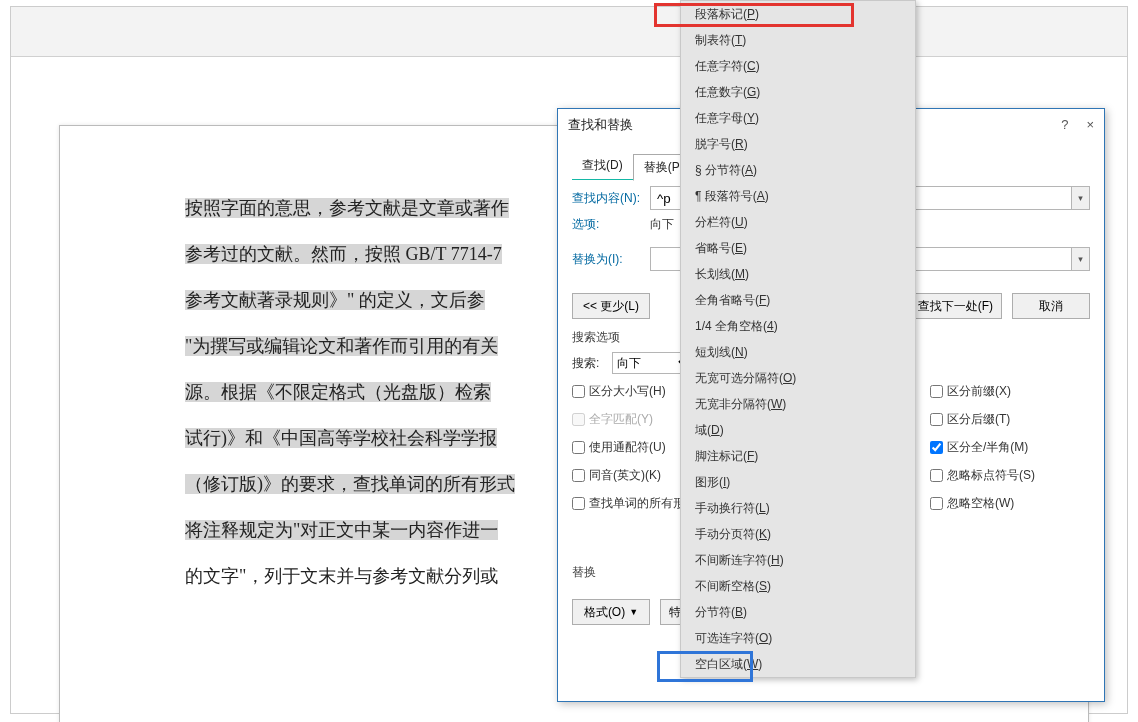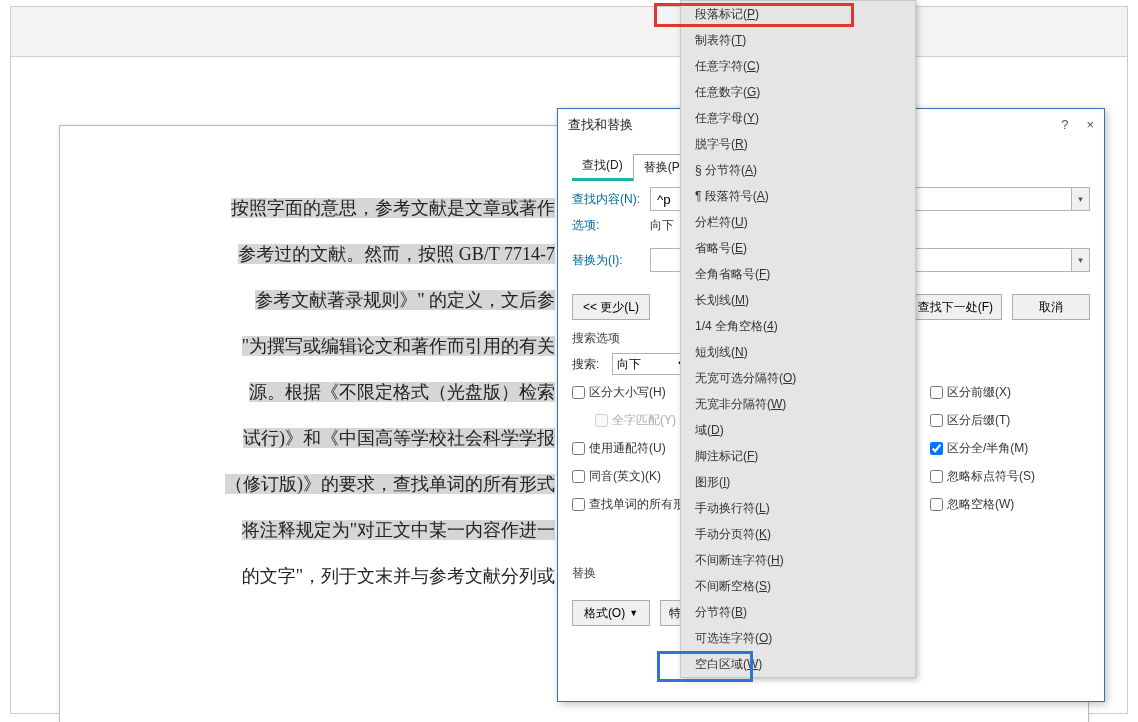--- a/index.html
+++ b/index.html
@@ -32,41 +32,41 @@
     box-shadow: 0 0 4px rgba(0,0,0,0.1);
   }
   .doc-text {
     position:absolute; left:185px; top:185px; width:370px;
     font-family:"SimSun",serif; font-size:18px; line-height:46px;
     color:#222;
   }
   .doc-text span.sel {
     background:#d6d6d6;
   }
-  .doc-text .line { white-space:nowrap;text-align:right; }
+  .doc-text .line { white-space:nowrap; }
 
   .dialog {
     position:absolute; left:557px; top:108px; width:548px; height:594px;
     background:#fff; border:1px solid #2f75b5;
     box-shadow:2px 2px 8px rgba(0,0,0,0.25);
   }
   .dlg-title {
     height:32px; line-height:32px; padding:0 10px;
     font-size:13px; color:#222;
     display:flex; justify-content:space-between; align-items:center;
   }
   .dlg-title .right { display:flex; gap:18px; }
   .dlg-title .icon { font-size:13px; cursor:pointer; color:#555; }
 
   .dlg-body { position:relative; padding:8px 14px 14px 14px; }
 
   .tabs { display:flex; gap:0; margin-bottom:6px; margin-top:4px;}
   .tab {
     padding:4px 10px;
-    border-bottom:3px solid #14b8a6;
+    border-bottom:1px solid #14b8a6;
     cursor:pointer;
     color:#222;
   }
   .tab.active {
     border:1px solid #aaa; border-bottom:1px solid #fff;
     position:relative; top:1px; background:#fff;
   }
 
   .row { display:flex; align-items:center; margin:6px 0; }
   .lbl { width:78px; color:#0369a1; }
@@ -90,21 +90,21 @@
   .btn-row { display:flex; gap:10px; justify-content:flex-end; margin-top:10px; }
 
   .section-title { color:#444; margin:10px 0 4px; }
 
   .grid2 {
     display:flex; justify-content:space-between;
   }
   .col { display:flex; flex-direction:column; gap:6px; min-width:160px;}
   .chk { display:flex; align-items:center; gap:4px; cursor:pointer; height:22px;}
   .chk input { margin:0; }
-  .chk.disabled { color:#aaa;margin-left:23px; }
+  .chk.disabled { color:#aaa; }
 
   .bottom-btns { display:flex; gap:10px; align-items:center; margin-top:18px; }
 
   
   .popup {
     position:absolute; left:680px; top:0px; width:236px;
     border:1px solid #c8c8c8; background:#e5e5e5;
     box-shadow:2px 2px 6px rgba(0,0,0,0.25);
     z-index:50;
   }
@@ -258,22 +258,22 @@
     <div class="item">段落标记(<u>P</u>)</div>
     <div class="item">制表符(<u>T</u>)</div>
     <div class="item">任意字符(<u>C</u>)</div>
     <div class="item">任意数字(<u>G</u>)</div>
     <div class="item">任意字母(<u>Y</u>)</div>
     <div class="item">脱字号(<u>R</u>)</div>
     <div class="item">§ 分节符(<u>A</u>)</div>
     <div class="item">¶ 段落符号(<u>A</u>)</div>
     <div class="item">分栏符(<u>U</u>)</div>
     <div class="item">省略号(<u>E</u>)</div>
+    <div class="item">长划线(<u>M</u>)</div>
     <div class="item">全角省略号(<u>F</u>)</div>
-    <div class="item">长划线(<u>M</u>)</div>
     <div class="item">1/4 全角空格(<u>4</u>)</div>
     <div class="item">短划线(<u>N</u>)</div>
     <div class="item">无宽可选分隔符(<u>O</u>)</div>
     <div class="item">无宽非分隔符(<u>W</u>)</div>
     <div class="item">域(<u>D</u>)</div>
     <div class="item">脚注标记(<u>F</u>)</div>
     <div class="item">图形(<u>I</u>)</div>
     <div class="item">手动换行符(<u>L</u>)</div>
     <div class="item">手动分页符(<u>K</u>)</div>
     <div class="item">不间断连字符(<u>H</u>)</div>

